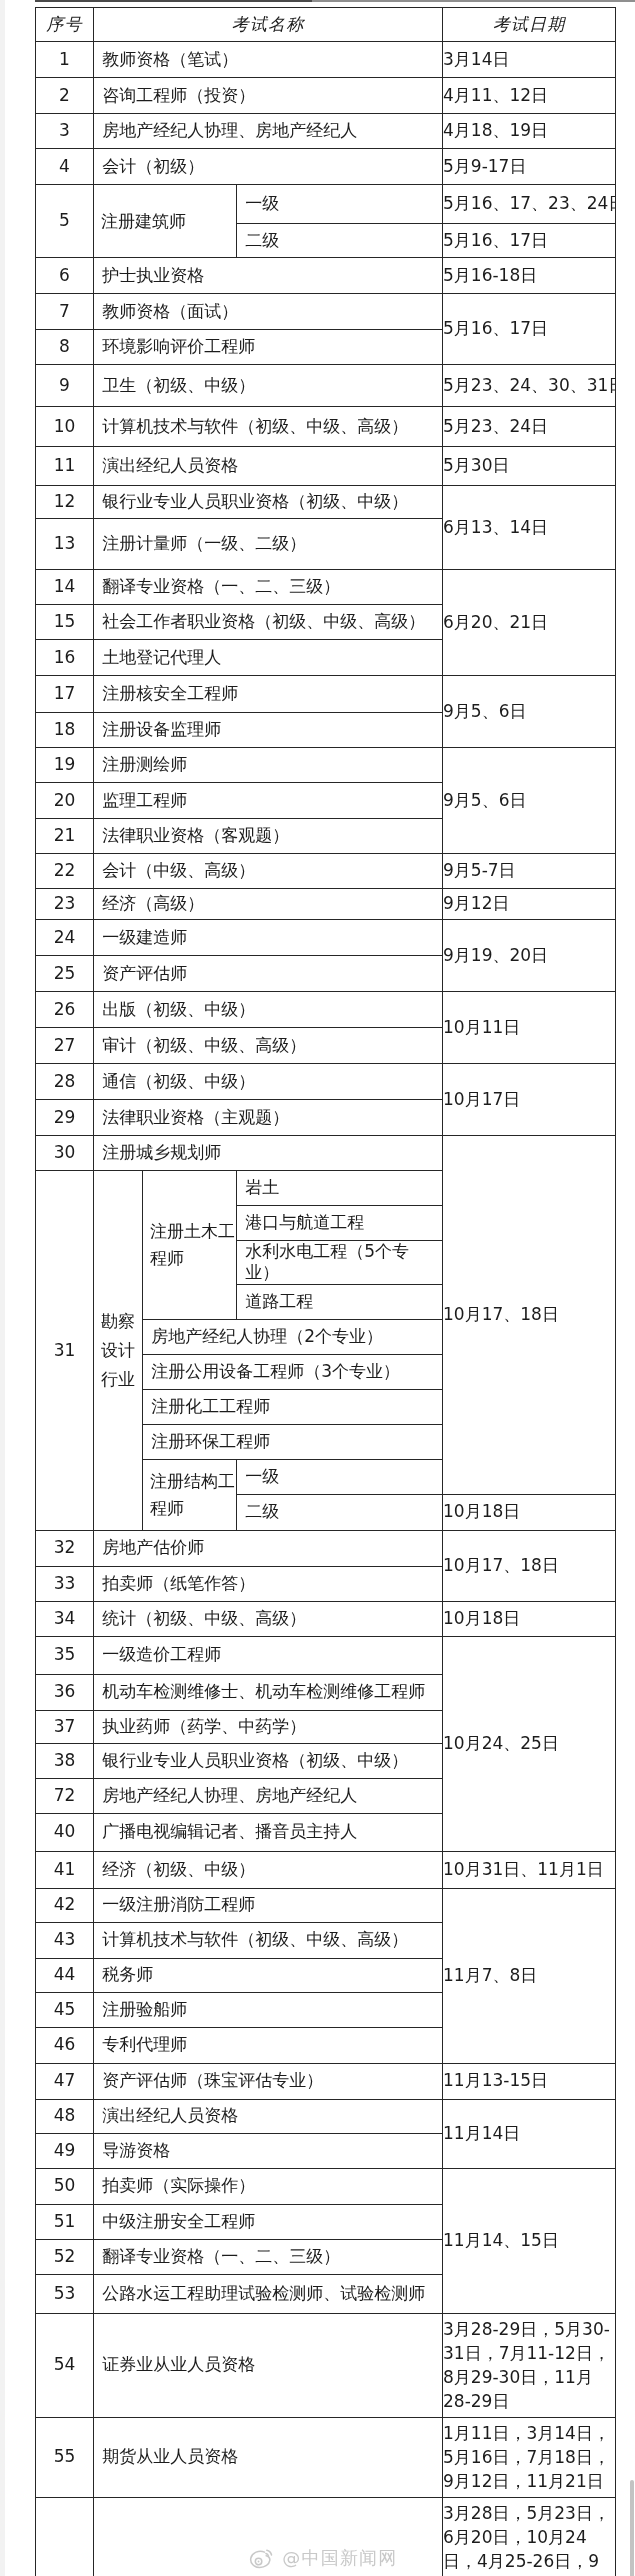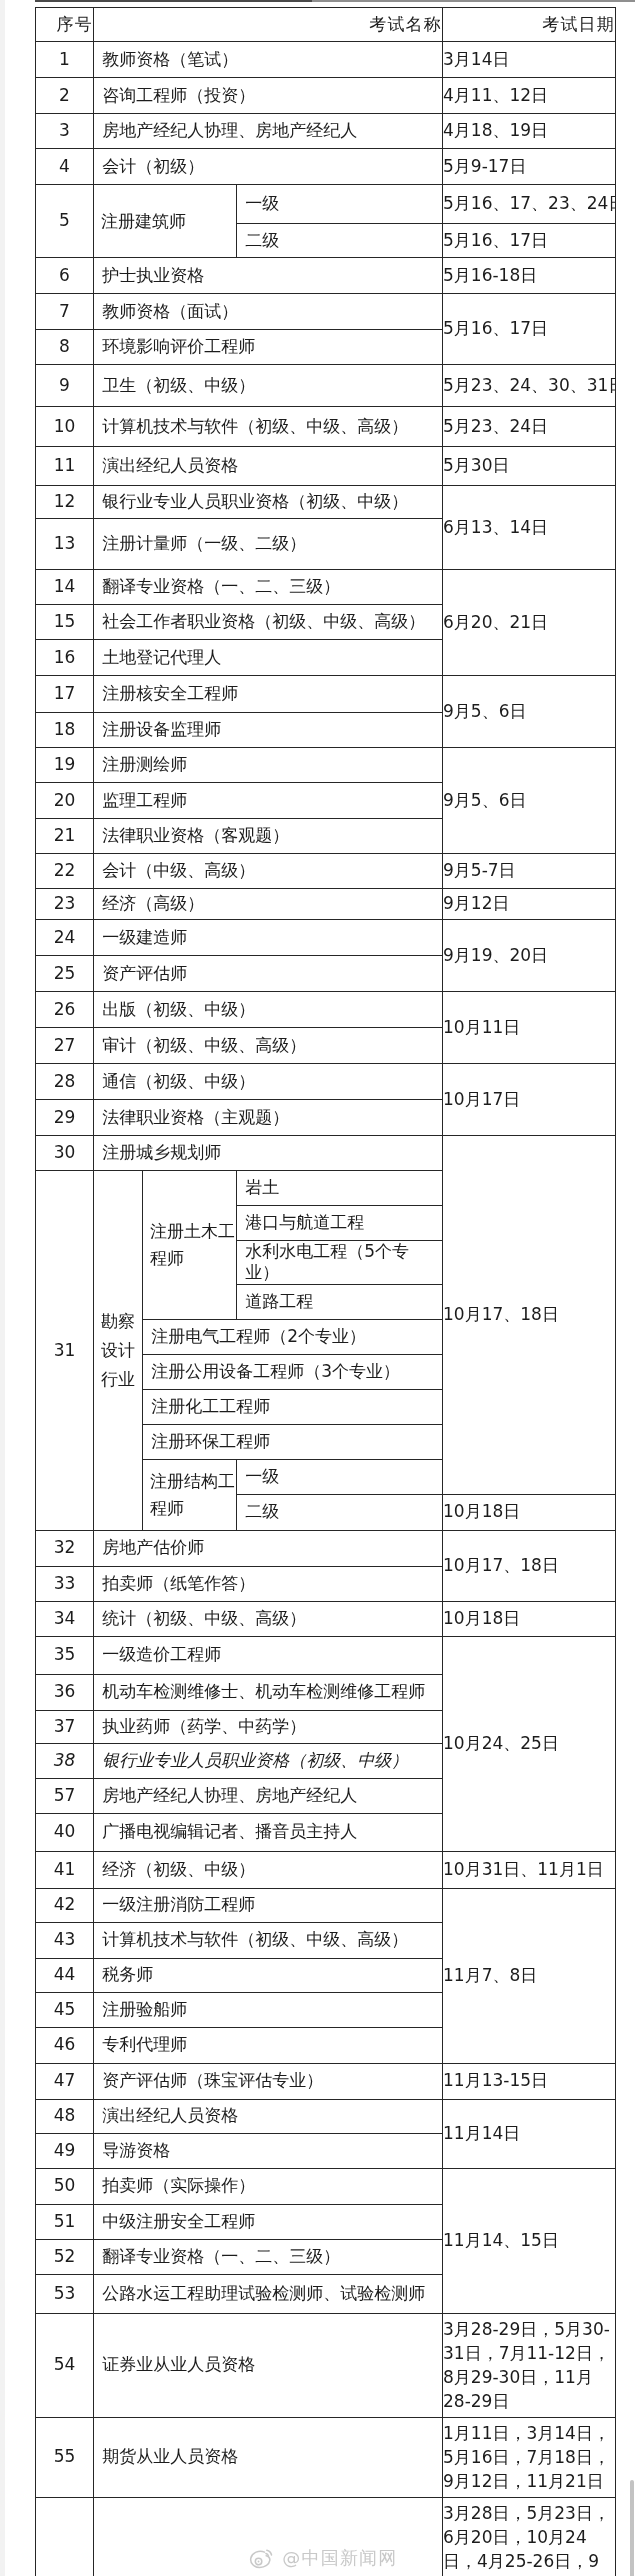--- a/index.html
+++ b/index.html
@@ -18,21 +18,21 @@
     border-collapse:collapse;table-layout:fixed;
     background:#ffffff;
   }
   table.sched th, table.sched td{
     border:1.8px solid #262626;
     padding:0;vertical-align:middle;
     font-size:17px;line-height:1.25;
     color:#1c1c1c;font-weight:normal;
     overflow:hidden;
   }
-  thead th{height:33px;text-align:right;font-size:18px;letter-spacing:1.2px;}
+  thead th{height:33px;text-align:center;font-size:18px;letter-spacing:1.2px;font-style:italic;}
   td.no{text-align:center;}
   td.name span{display:block;padding-left:8.2px;text-align:left;}
   td.lvl span{display:block;padding-left:8.2px;text-align:left;}
   td.wide span{display:block;padding-left:8.2px;text-align:left;}
   td.sub span{display:block;padding-left:7px;text-align:left;line-height:26.5px;}
   td.grp span{display:block;width:36px;margin:0 auto;word-break:break-all;
               line-height:29px;text-align:center;}
   td.date{padding-left:7px;text-align:left;white-space:nowrap;}
   td.date.multi{white-space:normal;line-height:24px;padding-top:3.5px;padding-bottom:3.5px;padding-right:4.7px;}
 
@@ -303,21 +303,21 @@
             <span>水利水电工程（5个专业）</span>
           </td>
         </tr>
         <tr style="height: 35px;">
           <td class="lvl">
             <span>道路工程</span>
           </td>
         </tr>
         <tr style="height: 35px;">
           <td colspan="2" class="wide">
-            <span>注册电气工程师（2个专业）</span>
+            <span>房地产经纪人协理（2个专业）</span>
           </td>
         </tr>
         <tr style="height: 35px;">
           <td colspan="2" class="wide">
             <span>注册公用设备工程师（3个专业）</span>
           </td>
         </tr>
         <tr style="height: 35px;">
           <td colspan="2" class="wide">
             <span>注册化工工程师</span>
@@ -374,28 +374,28 @@
           <td colspan="3" class="name">
             <span>机动车检测维修士、机动车检测维修工程师</span>
           </td>
         </tr>
         <tr style="height: 33px;">
           <td class="no"><span>37</span></td>
           <td colspan="3" class="name">
             <span>执业药师（药学、中药学）</span>
           </td>
         </tr>
-        <tr style="height: 35px; font-style: italic;">
+        <tr style="height: 35px;">
           <td class="no"><span>38</span></td>
           <td colspan="3" class="name">
             <span>银行业专业人员职业资格（初级、中级）</span>
           </td>
         </tr>
         <tr style="height: 35px;">
-          <td class="no"><span>57</span></td>
+          <td class="no"><span>72</span></td>
           <td colspan="3" class="name">
             <span>房地产经纪人协理、房地产经纪人</span>
           </td>
         </tr>
         <tr style="height: 38px;">
           <td class="no"><span>40</span></td>
           <td colspan="3" class="name">
             <span>广播电视编辑记者、播音员主持人</span>
           </td>
         </tr>

